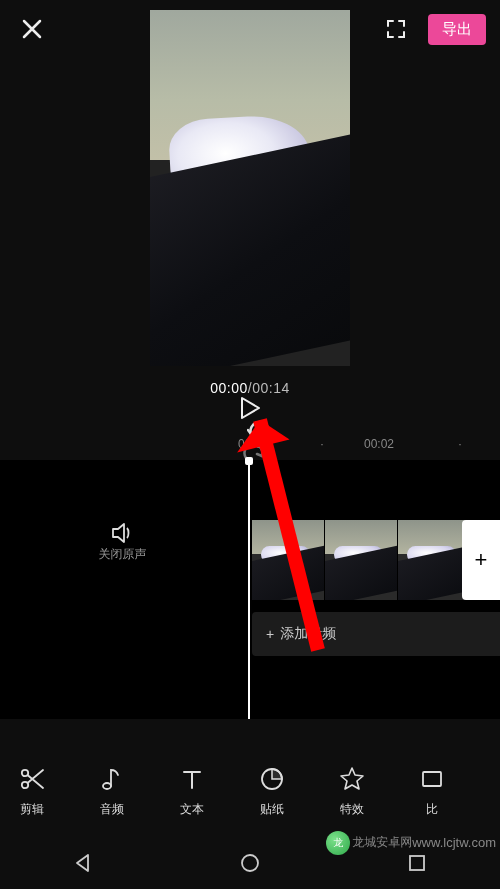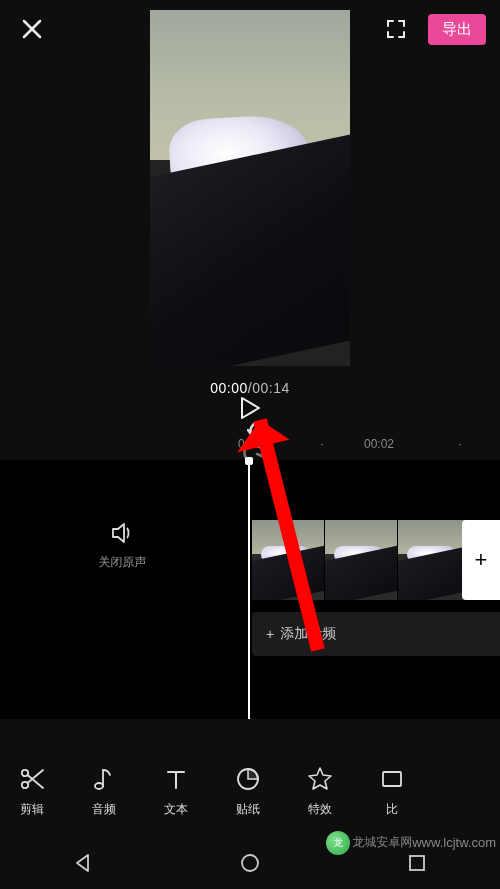--- a/index.html
+++ b/index.html
@@ -86,21 +86,21 @@
     position:absolute; top:0; bottom:0; left:248px; width:2px;
     background:#fff;
   }
   .playhead::before {
     content:""; position:absolute; top:-3px; left:-3px; width:8px;height:8px;
     background:#fff; border-radius:2px;
   }
 
   .mute-col {
     position:absolute; left:0; top:60px; width:245px;
-    display:flex; flex-direction:column; align-items:center; gap:8px;
+    display:flex; flex-direction:column; align-items:center; gap:0;
     color:#ccc;
   }
   .mute-col .lbl { font-size:12px; color:#999; }
 
   .clip-track {
     position:absolute; left:252px; top:60px; right:0; height:80px;
     display:flex; gap:1px;
   }
   .clip-thumb { flex:0 0 72px; height:80px; background:#2a2a2a; position:relative; overflow:hidden; }
   .clip-thumb .t-sky{position:absolute;top:0;left:0;right:0;height:42%;background:linear-gradient(180deg,#8e948a,#b3b4a0);}
@@ -116,21 +116,21 @@
     position:absolute; left:252px; top:152px; right:0; height:44px;
     background:#1c1c1c; display:flex; align-items:center;
     color:#ccc; font-size:14px; padding-left:14px; gap:6px;
     border-radius:4px 0 0 4px;
   }
 
   
   .toolbar {
     position:absolute; left:0; right:0; bottom:48px; height:100px;
     display:flex; align-items:center; justify-content:flex-start;
-    padding: 0 2px; gap:0;
+    padding: 0 2px; gap:8px;
   }
   .tool {
     flex:0 0 72px; display:flex; flex-direction:column; align-items:center; gap:8px;
     color:#ddd;
   }
   .tool .ticon { width:28px; height:28px; display:flex;align-items:center;justify-content:center; }
   .tool .tlbl { font-size:12px; }
   .tool.cut { margin-left: -6px; }
 
   

